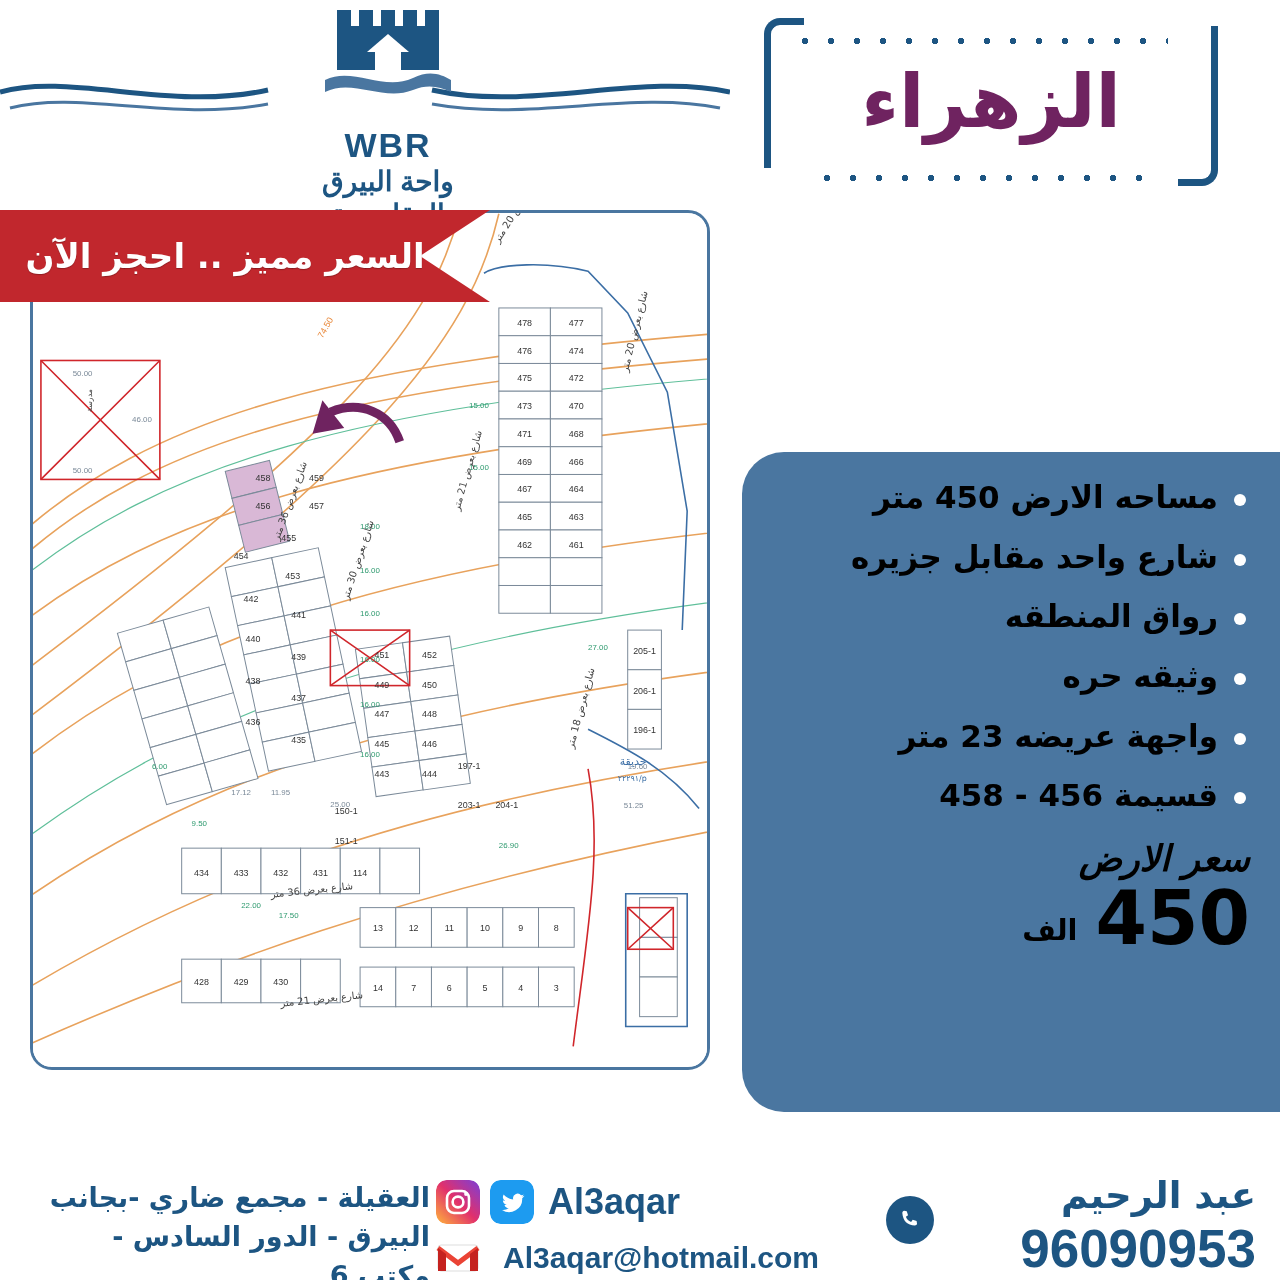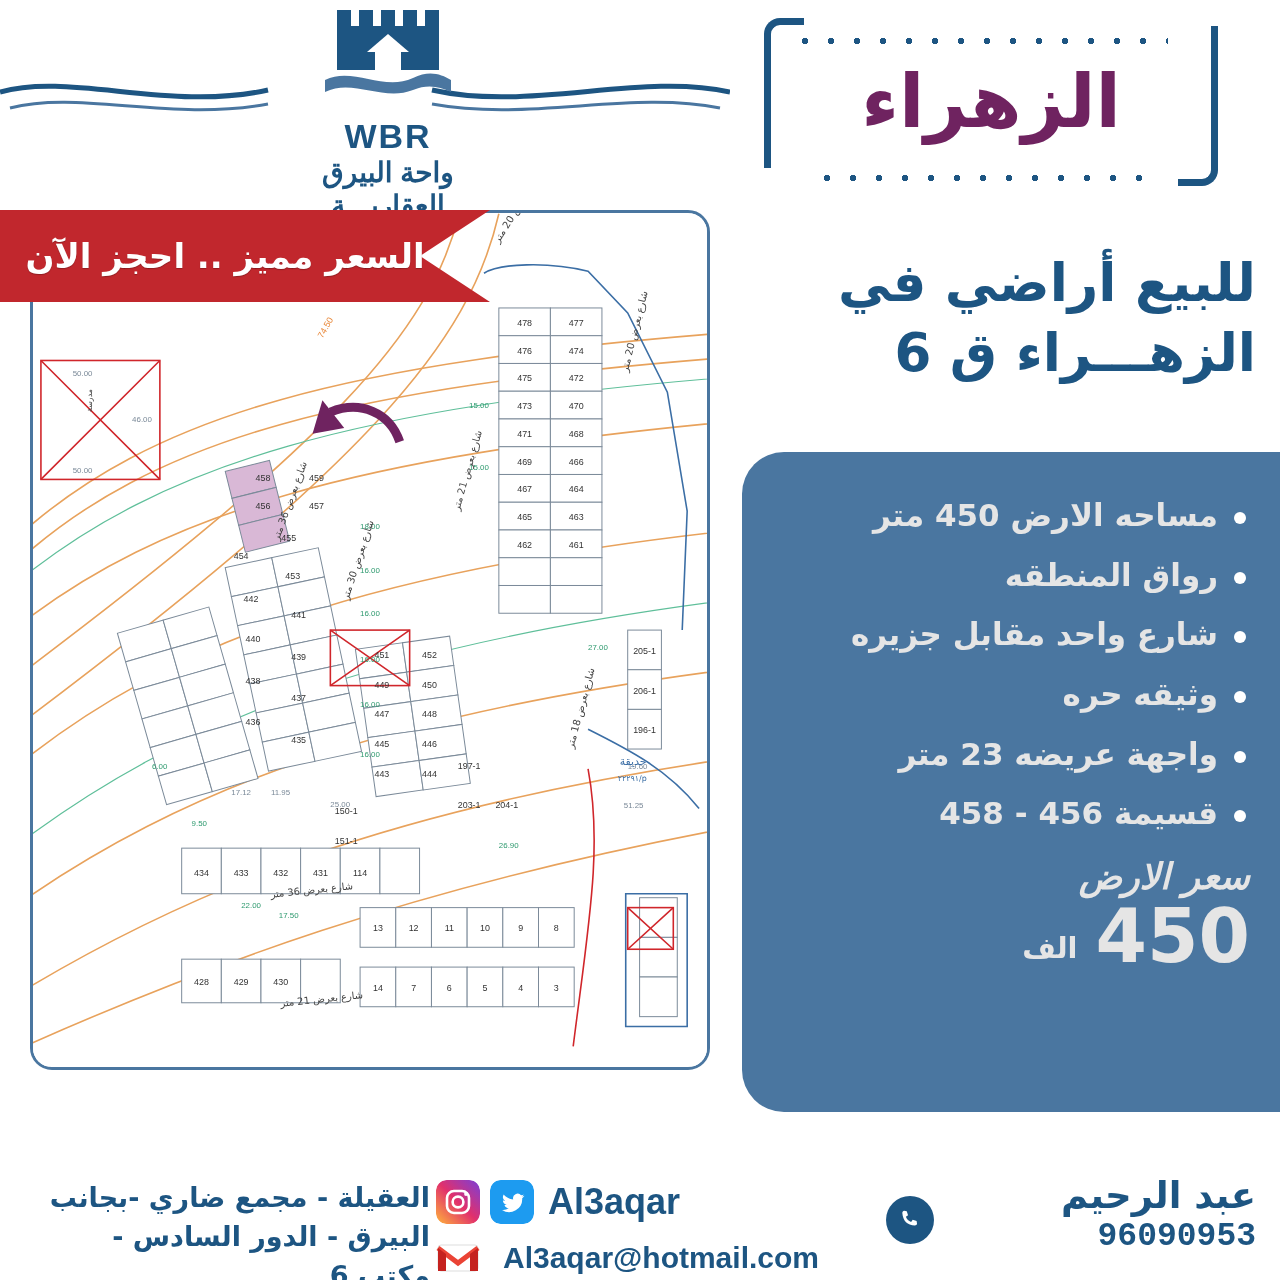--- a/index.html
+++ b/index.html
@@ -11,21 +11,21 @@
   }
   .page { position: relative; width: 1280px; height: 1280px; background: #fff; }
 
   
   .logo-block {
     position: absolute; left: 258px; top: 4px; width: 260px;
     text-align: center;
   }
   .logo-mark { width: 130px; height: 100px; margin: 0 auto; display: block; }
   .logo-name {
-    margin-top: 12px;
+    margin-top: 21px;
     color: #1d5582;
     font-size: 28px;
     font-weight: bold;
     line-height: 1.18;
     direction: rtl;
   }
 
   
   .swoosh-left { position: absolute; left: 0px; top: 78px; width: 270px; height: 46px; }
   .swoosh-right { position: absolute; left: 430px; top: 78px; width: 300px; height: 46px; }
@@ -71,22 +71,22 @@
     font-size: 53px; font-weight: bold; line-height: 1.32;
     font-family: "DejaVu Sans", sans-serif;
   }
 
   
   .features-card {
     position: absolute; left: 0px; top: 452px; width: 538px; height: 660px;
     background: #4a76a0;
     border-radius: 42px 0 0 42px;
     direction: rtl;
-    padding: 46px 30px 20px 34px;
-    color: #e5e5e5;
+    padding: 28px 30px 20px 34px;
+    color: #000000;
   }
   .feature {
     display: flex; align-items: flex-start; justify-content: flex-start;
     direction: rtl;
     font-size: 31px; font-weight: bold;
     font-family: "DejaVu Sans", sans-serif;
     margin-bottom: 24px;
     line-height: 1.15;
   }
   .bullet {
@@ -160,21 +160,21 @@
   }
   .icon-sq { width: 44px; height: 44px; border-radius: 10px; display:block; }
 
   .contact {
     position: absolute; right: 30px; top: 14px; width: 340px;
     direction: rtl; text-align: right;
     color: #1d5582; font-weight: bold; line-height: 1.18;
     font-family: "DejaVu Sans", sans-serif;
   }
   .contact .name { font-size: 37px; }
-  .contact .phone { font-size: 33px; font-family: Liberation Mono, monospace; }
+  .contact .phone { font-size: 53px; font-family: Liberation Sans, sans-serif; }
   .phone-badge {
     position: absolute; right: 352px; top: 36px;
     width: 48px; height: 48px; border-radius: 50%;
     background: #1d5582; display: flex; align-items: center; justify-content: center;
     color: #fff; font-size: 26px;
   }
 </style>
 </head>
 <body>
 
@@ -504,34 +504,33 @@
   <div class="right-col">
 
     <div class="title-frame">
       <div class="corner-l"></div>
       <div class="corner-r"></div>
       <div class="dots-top"></div>
       <div class="dots-bottom"></div>
       <div class="main-title">الزهراء</div>
     </div>
 
-    <div class="subtitle">للبيع أراضي في الزهـــراء ق 6</div>
 
     <div class="features-card">
       <div class="feature">
         <span class="bullet"></span>
         <span class="feature-text">مساحه الارض 450 متر</span>
       </div>
       <div class="feature">
         <span class="bullet"></span>
-        <span class="feature-text">رواق المنطقه</span>
+        <span class="feature-text">شارع واحد مقابل جزيره</span>
       </div>
       <div class="feature">
         <span class="bullet"></span>
-        <span class="feature-text">شارع واحد مقابل جزيره</span>
+        <span class="feature-text">رواق المنطقه</span>
       </div>
       <div class="feature">
         <span class="bullet"></span>
         <span class="feature-text">وثيقه حره</span>
       </div>
       <div class="feature">
         <span class="bullet"></span>
         <span class="feature-text">واجهة عريضه 23 متر</span>
       </div>
       <div class="feature">

